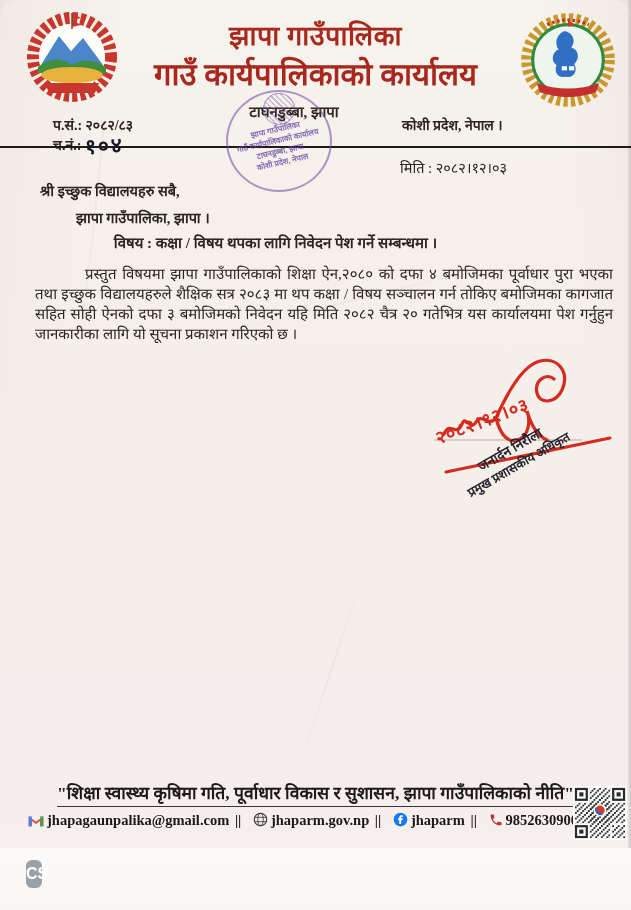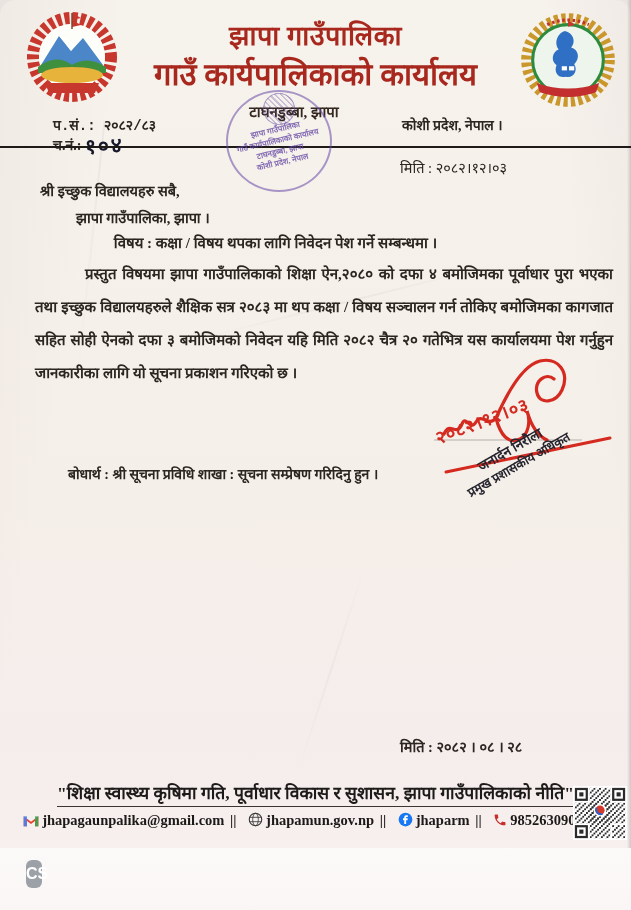--- a/index.html
+++ b/index.html
@@ -23,41 +23,41 @@
   
   .logo{position:absolute;}
   .logo-left{left:22px;top:8px;width:100px;height:102px;}
   .logo-right{left:516px;top:8px;width:104px;height:104px;}
   .title1{position:absolute;left:0;top:16px;width:631px;text-align:center;
     font-size:27px;font-weight:700;color:#a8281e;letter-spacing:.5px;}
   .title2{position:absolute;left:0;top:52px;width:631px;text-align:center;
     font-size:31px;font-weight:700;color:#a8281e;}
   .addr{position:absolute;left:0;top:101px;width:588px;text-align:center;
     font-size:15px;font-weight:700;color:#33271f;}
-  .refline{position:absolute;left:53px;top:115px;font-size:14px;font-weight:700;font-family:Liberation Mono, monospace;}
+  .refline{position:absolute;left:53px;top:115px;font-size:14px;font-weight:700;}
   .chline{position:absolute;left:53px;top:131px;font-size:14px;font-weight:700;}
   .hand-no{display:inline-block;font-size:21px;color:#17172b;transform:rotate(-3deg);font-weight:600;letter-spacing:2px;vertical-align:-3px;}
   .province{position:absolute;left:402px;top:115px;width:200px;font-size:14px;font-weight:700;}
   .hr{position:absolute;left:0;top:146px;width:631px;height:2.4px;background:#1d1a18;}
   .date-top{position:absolute;left:400px;top:157px;width:210px;font-size:14.5px;font-weight:400;}
 
   
   .stamp{position:absolute;left:226px;top:90px;width:106px;height:102px;opacity:.85;}
   .stamp-ring{position:absolute;inset:0;border:2.5px solid rgba(104,74,168,.65);border-radius:50%;}
   .stamp-emblem{position:absolute;left:37px;top:3px;width:30px;height:30px;border:1.8px solid rgba(104,74,168,.6);border-radius:50%;
     background:repeating-linear-gradient(45deg,rgba(104,74,168,.35) 0 1.5px,rgba(104,74,168,0) 1.5px 4px);}
   .stamp-text{position:absolute;left:-14px;right:-14px;top:34px;transform:rotate(-13deg);
     color:rgba(96,66,160,.88);font-size:8px;line-height:11px;font-weight:700;text-align:center;}
 
   
   .recipient1{position:absolute;left:40px;top:180px;font-size:14.5px;font-weight:700;}
   .recipient2{position:absolute;left:40px;top:207px;font-size:14.5px;font-weight:700;margin-left:36px;}
   .subject{position:absolute;left:0;top:232px;width:551px;text-align:center;font-size:15px;font-weight:700;}
-  .body-par{position:absolute;left:35px;top:258px;width:578px;font-size:15px;line-height:33px;
-    text-align:justify;text-indent:50px;font-weight:700;}
+  .body-par{position:absolute;left:35px;top:264px;width:578px;font-size:15px;line-height:20px;
+    text-align:justify;text-indent:50px;font-weight:400;}
   .cc{position:absolute;left:68px;top:464px;font-size:14px;font-weight:700;}
   .date-bottom{position:absolute;left:400px;top:736px;width:210px;font-size:14.5px;font-weight:700;}
 
   
   .sig-block{position:absolute;left:430px;top:350px;width:205px;height:165px;}
   .sig-svg{position:absolute;left:0;top:0;}
   .sig-date{position:absolute;left:6px;top:76px;transform:rotate(-21deg);transform-origin:left center;
     color:#d42a20;font-size:18px;font-weight:700;letter-spacing:1px;white-space:nowrap;}
   .sig-stamp{position:absolute;left:34px;top:118px;transform:rotate(-30deg);transform-origin:left center;
     color:#26242e;text-align:center;white-space:nowrap;}
@@ -154,40 +154,38 @@
       <path d="M14,84 C20,70 26,88 32,74 C36,64 40,82 46,72 C52,62 58,78 66,68 C74,50 90,16 110,11 C128,7 140,22 132,40 C126,53 110,55 107,43 C104,31 116,22 124,29 M66,68 C70,84 78,95 90,89 C98,85 101,72 97,61 C101,75 108,86 117,90" stroke="#d42a20" stroke-width="3.2" fill="none" stroke-linecap="round"></path>
       <path d="M16,122 L180,88" stroke="#d42a20" stroke-width="3" stroke-linecap="round"></path>
     </svg>
     <div class="sig-date">२०८२।१२।०३</div>
     <div class="sig-stamp">
       <div class="sig-name">जनार्दन निरौला</div>
       <div class="sig-title">प्रमुख प्रशासकीय अधिकृत</div>
     </div>
   </div>
 
-  <div class="cc">बोधार्थ : श्री सूचना प्रविधि शाखा : सूचना सम्प्रेषण गरिदिनु हुन ।</div>
-  <div class="date-bottom">मिति : २०८२ । ०८ । २८</div>
 
   <div class="slogan-wrap">
     <span class="slogan">"शिक्षा स्वास्थ्य कृषिमा गति, पूर्वाधार विकास र सुशासन, झापा गाउँपालिकाको नीति"</span>
   </div>
   <div class="contact">
     <span class="ic">
       <svg width="16" height="12" viewBox="0 0 24 18">
         <path fill="#ea4335" d="M1 17V2l11 8L23 2v15h-5V9l-6 4.5L6 9v8z"></path>
         <path fill="#4285f4" d="M1 2h5v15H1z" opacity=".85"></path>
         <path fill="#34a853" d="M18 2h5v15h-5z" opacity=".85"></path>
       </svg></span><span>jhapagaunpalika@gmail.com</span>
     <span class="sep">||</span>
     <span class="ic">
       <svg width="15" height="15" viewBox="0 0 24 24">
         <circle cx="12" cy="12" r="10" fill="none" stroke="#333" stroke-width="1.7"></circle>
         <ellipse cx="12" cy="12" rx="4.5" ry="10" fill="none" stroke="#333" stroke-width="1.3"></ellipse>
         <path d="M2.5 8.5h19M2.5 15.5h19" stroke="#333" stroke-width="1.3"></path>
-      </svg></span><span>jhapamun.gov.np</span>
+      </svg></span><span>jhaparm.gov.np</span>
     <span class="sep">||</span>
     <span class="ic">
       <svg width="15" height="15" viewBox="0 0 24 24">
         <circle cx="12" cy="12" r="11" fill="#1877f2"></circle>
         <path d="M13.5 8h2.2V5h-2.7C10.6 5 10 6.9 10 8.5V10H8v3h2v6h3v-6h2.2l.4-3H13v-1.3c0-.5.2-.7.5-.7z" fill="#fff"></path>
       </svg></span><span>jhaparm</span>
     <span class="sep">||</span>
     <span class="ic">
       <svg width="14" height="14" viewBox="0 0 24 24">
         <path d="M6.4 10.6c1.5 2.9 3.9 5.3 6.8 6.8l2.3-2.3c.3-.3.7-.4 1.1-.3 1.2.4 2.4.6 3.7.6.6 0 1 .5 1 1v3.8c0 .6-.5 1-1 1C10.9 21.2 2.8 13.1 2.8 3.7c0-.6.5-1 1-1h3.8c.6 0 1 .5 1 1 0 1.3.2 2.5.6 3.7.1.4 0 .8-.3 1.1l-2.5 2.1z" fill="#c62f2a"></path>

